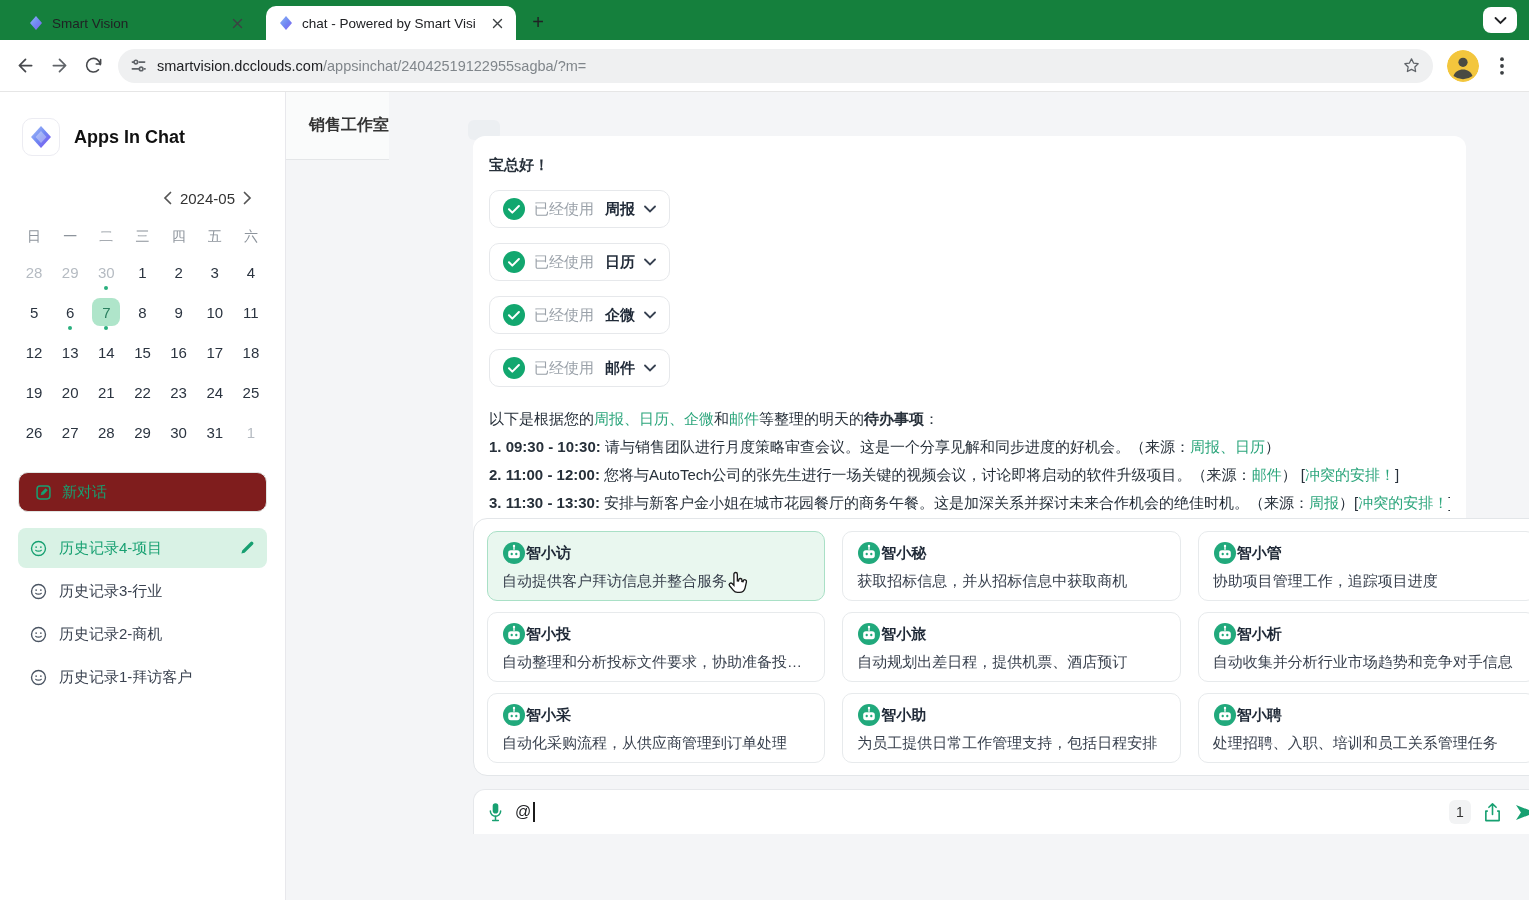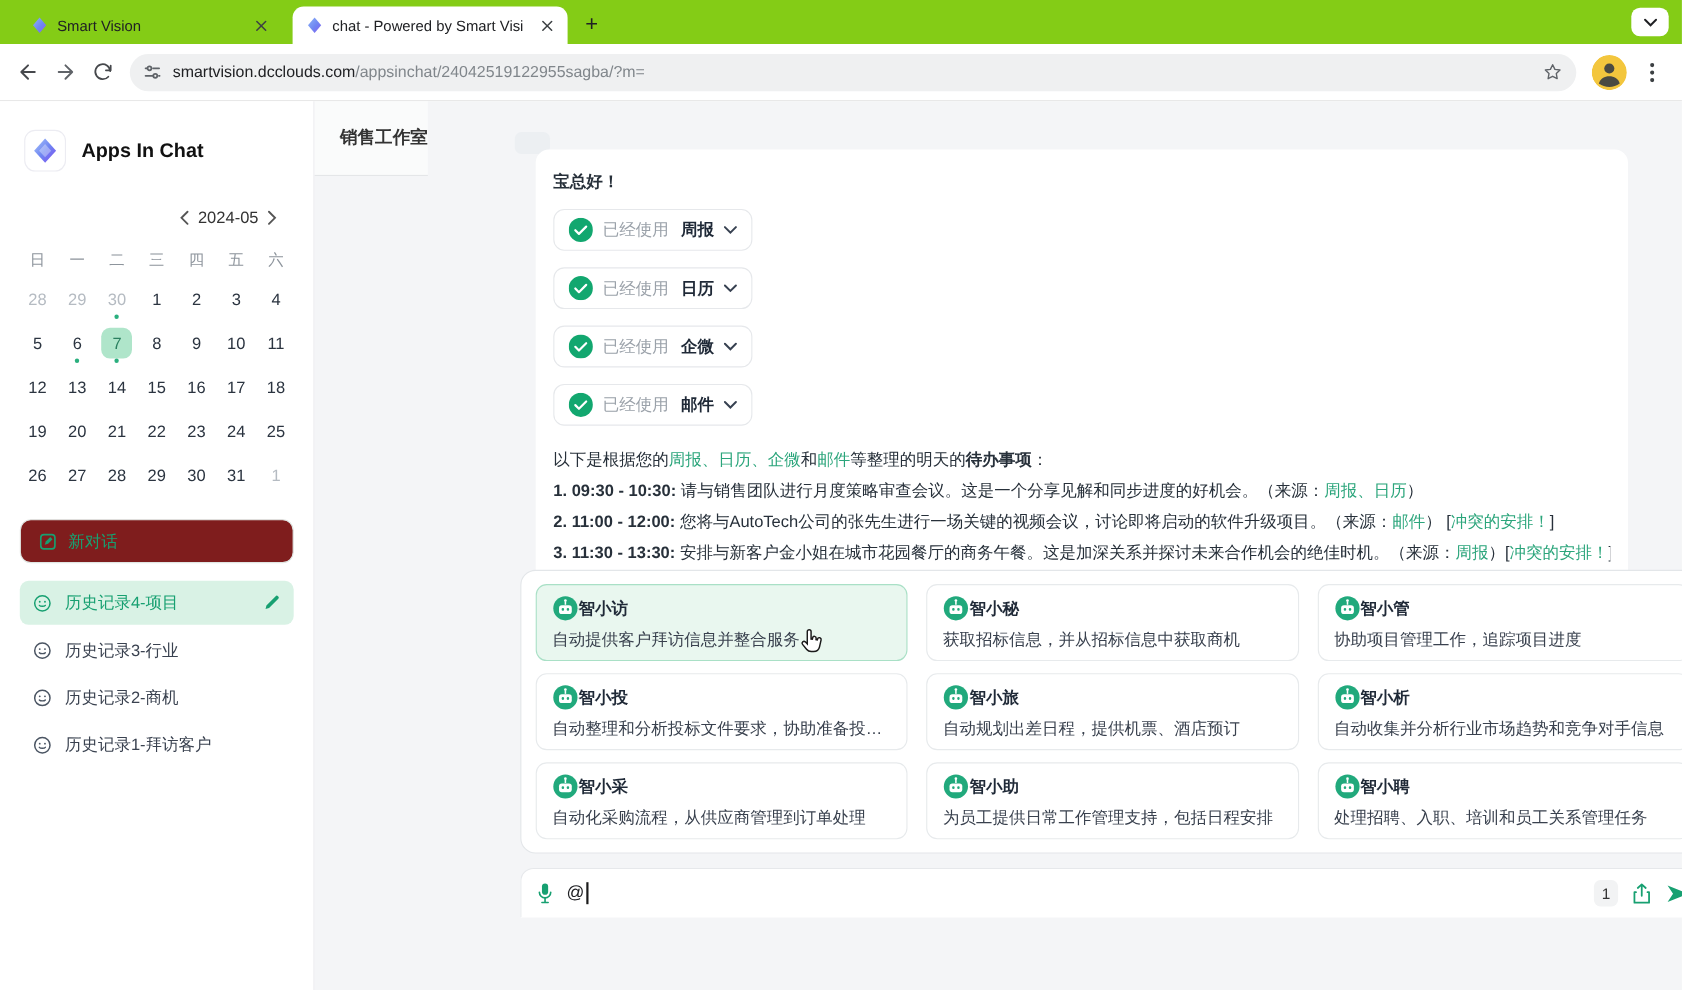--- a/index.html
+++ b/index.html
@@ -1,21 +1,21 @@
 <!DOCTYPE html>
 <html><head>
 <meta charset="utf-8">
 <style>
   * { margin:0; padding:0; box-sizing:border-box; }
   html,body { width:1529px; height:900px; overflow:hidden; background:#fff;
     font-family:"Liberation Sans", sans-serif; }
   svg { display:block; }
 
   
-  .tabstrip { height:40px; background:#84cc16; display:flex; align-items:flex-end; position:relative; }
+  .tabstrip { height:40px; background:#15803d; display:flex; align-items:flex-end; position:relative; }
   .tab { display:flex; align-items:center; gap:8px; height:34px; padding:0 10px 0 12px; min-width:0; }
   .tab.inactive { width:240px; margin-left:16px; }
   .tab.active { width:250px; margin-left:10px; background:#fff; border-radius:10px 10px 0 0; }
   .tab-title { font-size:13.5px; color:#202124; white-space:nowrap; overflow:hidden; flex:1; }
   .tab-close { width:18px; height:18px; display:flex; align-items:center; justify-content:center; border-radius:50%; cursor:pointer; }
   .newtab-btn { width:28px; height:28px; margin:0 0 4px 8px; display:flex; align-items:center; justify-content:center; font-size:20px; color:#202124; border-radius:50%; cursor:pointer; }
   .tab-search-btn { position:absolute; right:12px; top:7px; width:34px; height:26px; background:#fff; border-radius:8px; display:flex; align-items:center; justify-content:center; cursor:pointer; }
 
   .toolbar { height:52px; background:#fff; display:flex; align-items:center; padding:0 10px 0 8px; border-bottom:1px solid #e6e6e6; }
   .nav-ic { width:34px; height:34px; display:flex; align-items:center; justify-content:center; border-radius:50%; cursor:pointer; flex:0 0 auto; }
@@ -53,21 +53,21 @@
   .hist-item.active { background:#D9F2E5; color:#17A071; }
   .hist-item .grow { flex:1; }
 
   
   .main { flex:1; display:flex; flex-direction:row; min-width:0; background:#f4f5f7; }
   .main-header { height:68px; background:#fafbfb; border-bottom:1px solid #e4e6e8; display:flex; align-items:center; padding-left:23px; }
   .page-title { font-size:16px; font-weight:bold; color:#333; }
   .content { position:relative; flex:1; }
 
   .notch { position:absolute; left:79px; top:28px; width:32px; height:20px; background:#eceff2; border-radius:6px; z-index:0; }
-  .msg-card { position:absolute; left:98px; top:44px; width:993px; height:404px; background:#fff; border-radius:12px; padding:20px 16px; z-index:1; overflow:hidden; }
+  .msg-card { position:absolute; left:84px; top:44px; width:993px; height:404px; background:#fff; border-radius:12px; padding:20px 16px; z-index:1; overflow:hidden; }
   .greeting { font-size:15px; font-weight:bold; color:#27303a; }
   .chip { display:flex; align-items:center; gap:9px; width:fit-content; height:38px; padding:0 13px; border:1px solid #e6e8eb; border-radius:10px; background:#fff; margin-top:15px; cursor:pointer; }
   .chip-prefix { font-size:15px; color:#9aa1a9; }
   .chip-name { font-size:15px; font-weight:bold; color:#1f2937; margin-left:2px; }
   .rich { font-size:15px; color:#27303a; line-height:28px; margin-top:18px; white-space:nowrap; overflow:hidden; }
   .rich.todo { margin-top:0; }
   .lnk { color:#2BA57B; cursor:pointer; }
   .b { font-weight:bold; }
 
   .agents-panel { position:absolute; left:84px; top:426px; width:1077px; height:258px; background:#fff; border:1px solid #e3e6e9; border-radius:14px; z-index:2;

